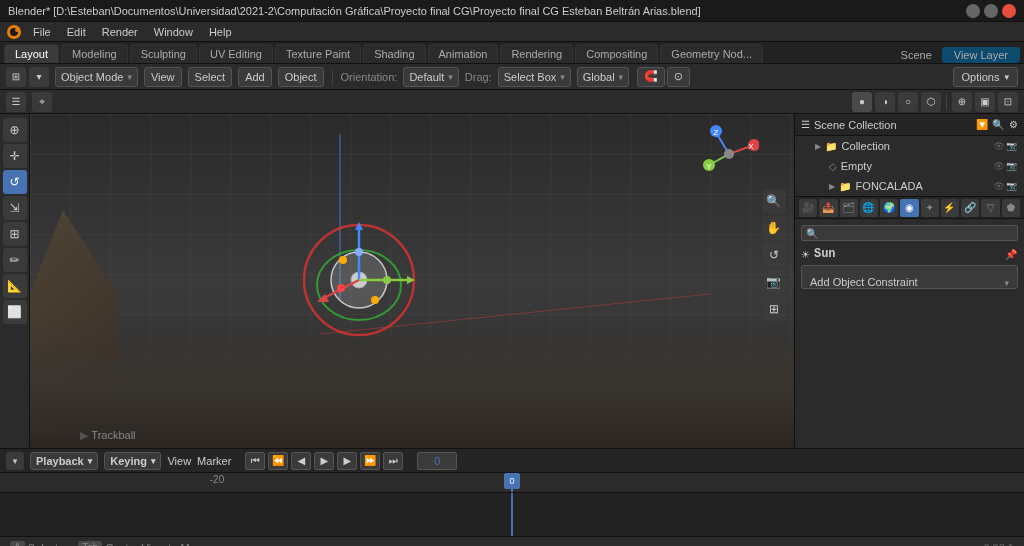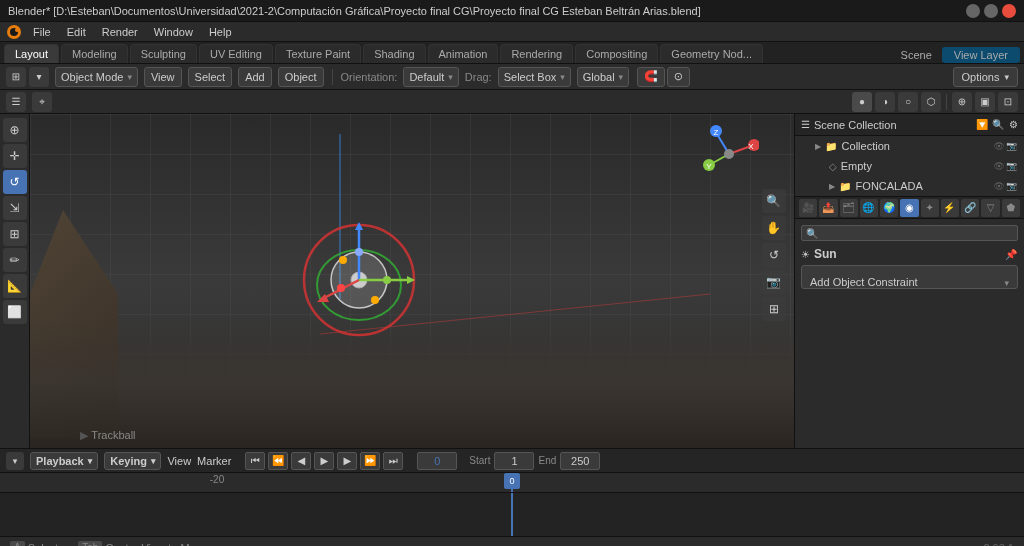--- a/index.html
+++ b/index.html
@@ -349,20 +349,21 @@
     .prop-section-header {
       display: flex;
       align-items: center;
       gap: 4px;
       margin-bottom: 4px;
     }
     .prop-item-name {
       font-size: 12px;
       font-weight: bold;
       color: #ccc;
+      font-family: Liberation Mono, monospace;
     }
     .prop-constraint {
       height: 24px;
       background: #3a3a3a;
       border: 1px solid #555;
       border-radius: 3px;
       display: flex;
       align-items: flex-end;
       padding: 0 8px;
       cursor: pointer;
@@ -799,26 +800,20 @@
       <div class="play-btn">⏪</div>
       <div class="play-btn">◀</div>
       <div class="play-btn">▶</div>
       <div class="play-btn">▶</div>
       <div class="play-btn">⏩</div>
       <div class="play-btn">⏭</div>
     </div>
 
     <div class="frame-input">0</div>
 
-    <div style="display:flex;align-items:center;gap:4px;margin-left:6px;">
-      <span style="font-size:10px;color:#888;">Start</span>
-      <div class="frame-input" style="color:#ccc;">1</div>
-      <span style="font-size:10px;color:#888;">End</span>
-      <div class="frame-input" style="color:#ccc;">250</div>
-    </div>
   </div>
 
   <div id="timeline-ruler">
     <div style="position:relative;width:100%;display:flex;align-items:center;">
       <div style="position:absolute;left:0;right:0;display:flex;justify-content:space-between;padding:0 2px;">
         <span class="timeline-marker" style="position:relative;">-60</span>
         <span class="timeline-marker" style="position:relative;">-40</span>
         <span class="timeline-marker" style="position:relative;margin-top:20px;">-20</span>
         <span class="timeline-marker" style="position:relative;color:#4772b3;">0</span>
         <span class="timeline-marker" style="position:relative;margin-top:46px;">20</span>

